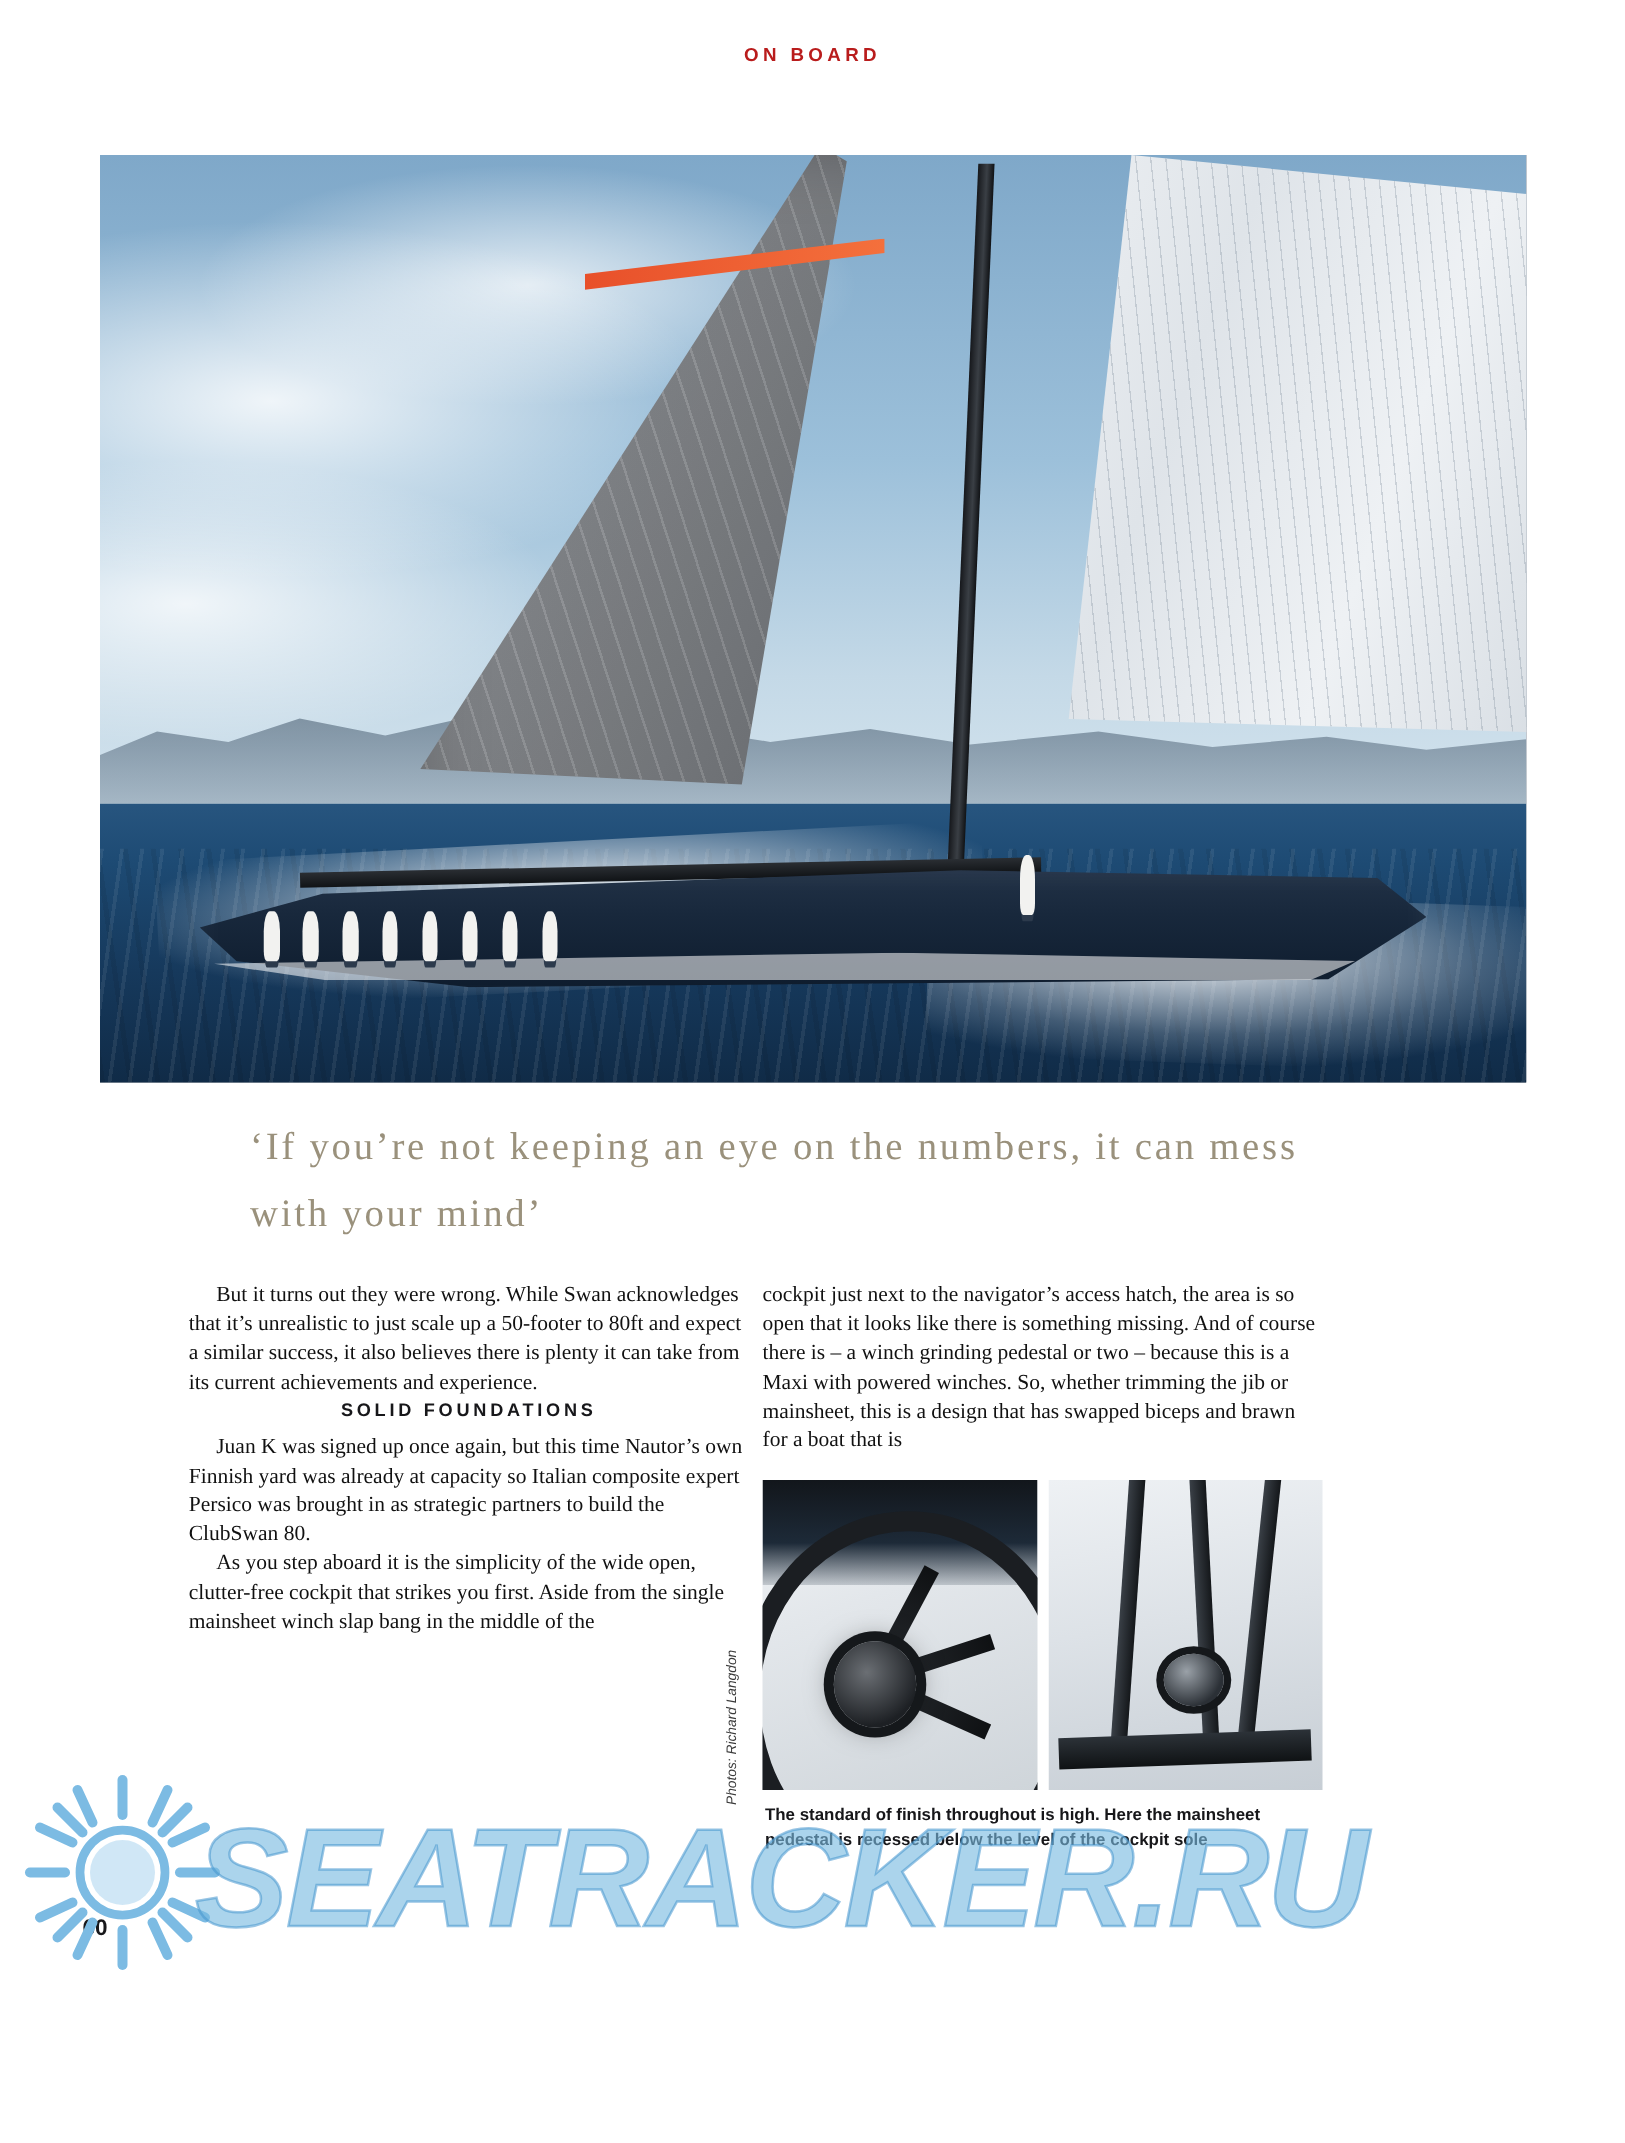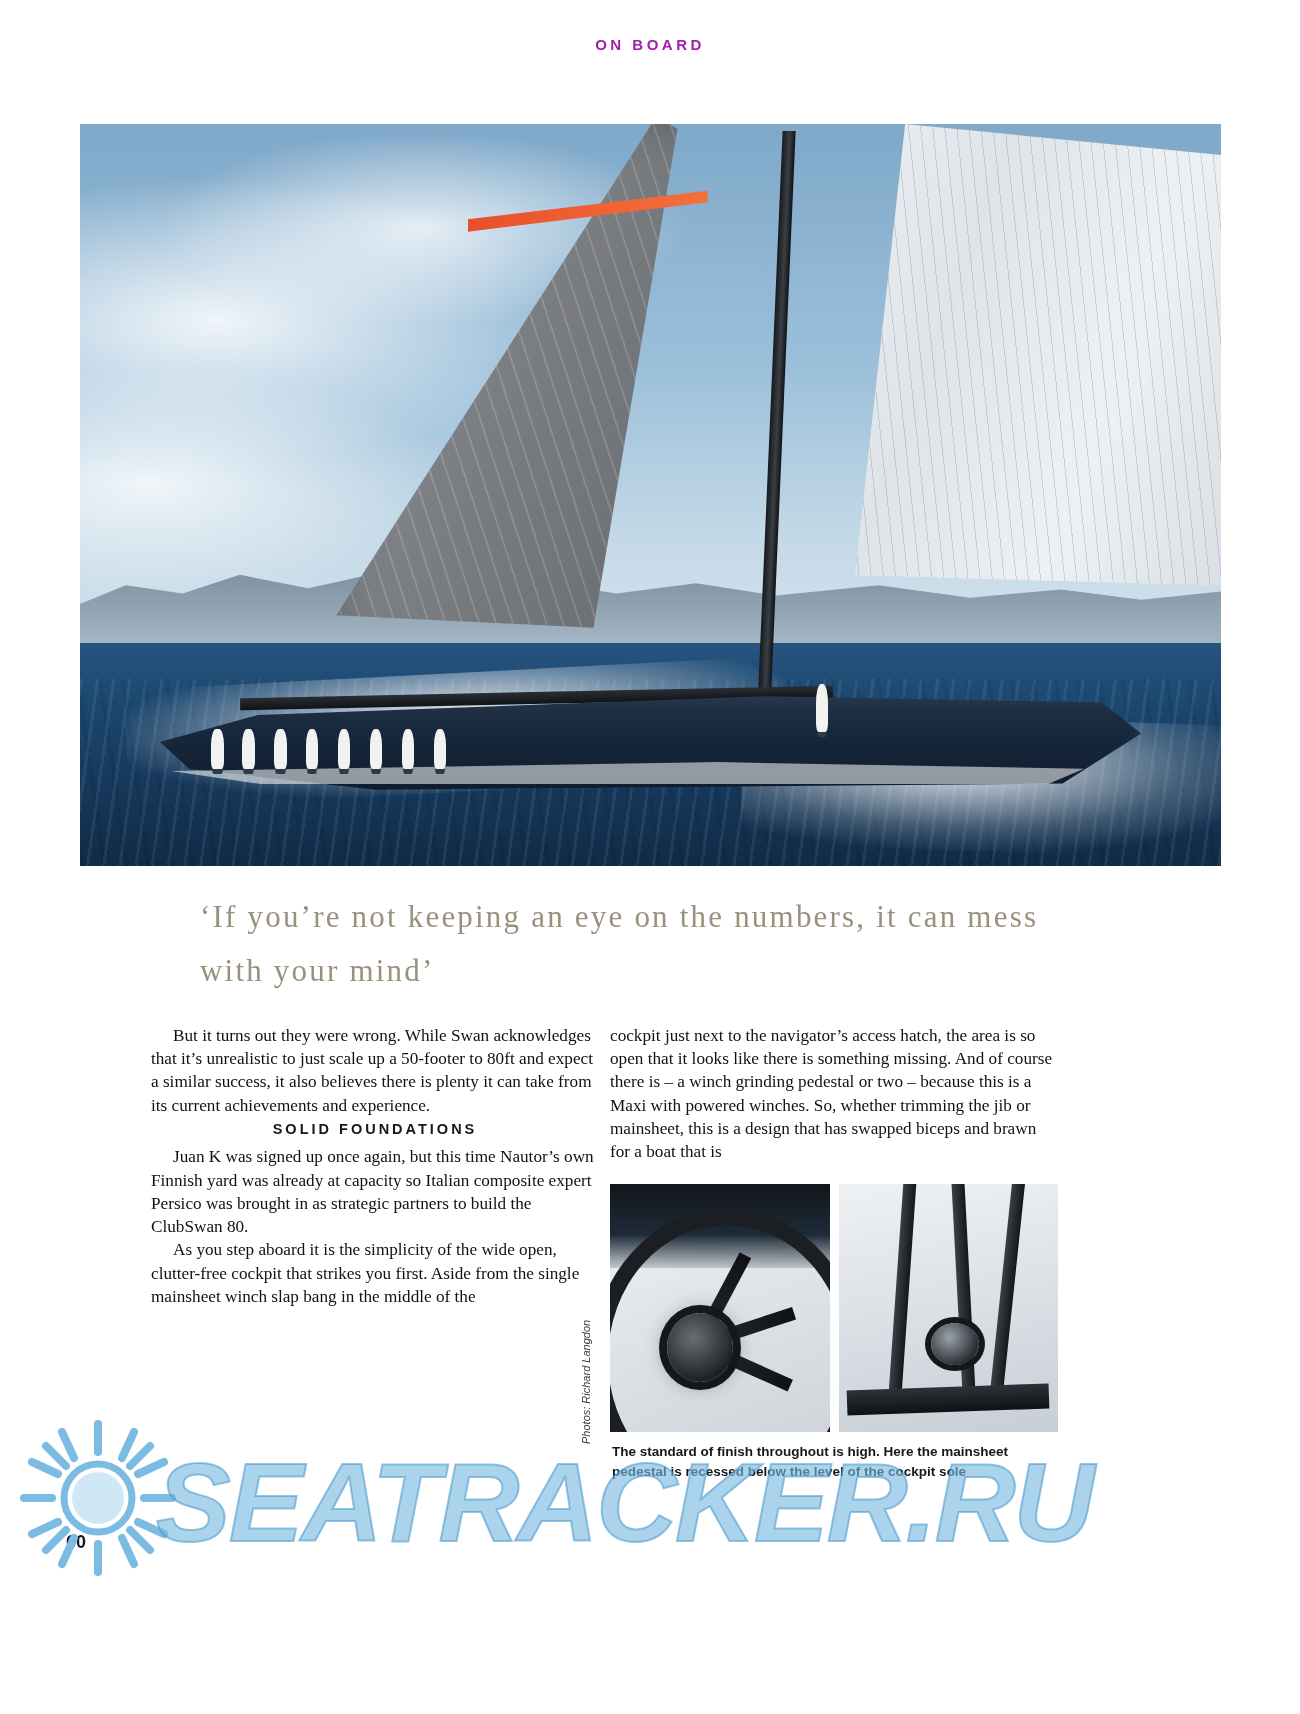--- a/index.html
+++ b/index.html
@@ -20,21 +20,21 @@
   .running-head {
     position: absolute;
     top: 36px;
     left: 0;
     width: 100%;
     text-align: center;
     font-family: "Liberation Sans", sans-serif;
     font-weight: bold;
     font-size: 15px;
     letter-spacing: 3.5px;
-    color: #a21caf;
+    color: #b91c1c;
   }
 
   
   .hero {
     position: absolute;
     left: 80px;
     top: 124px;
     width: 1141px;
     height: 742px;
     overflow: hidden;

